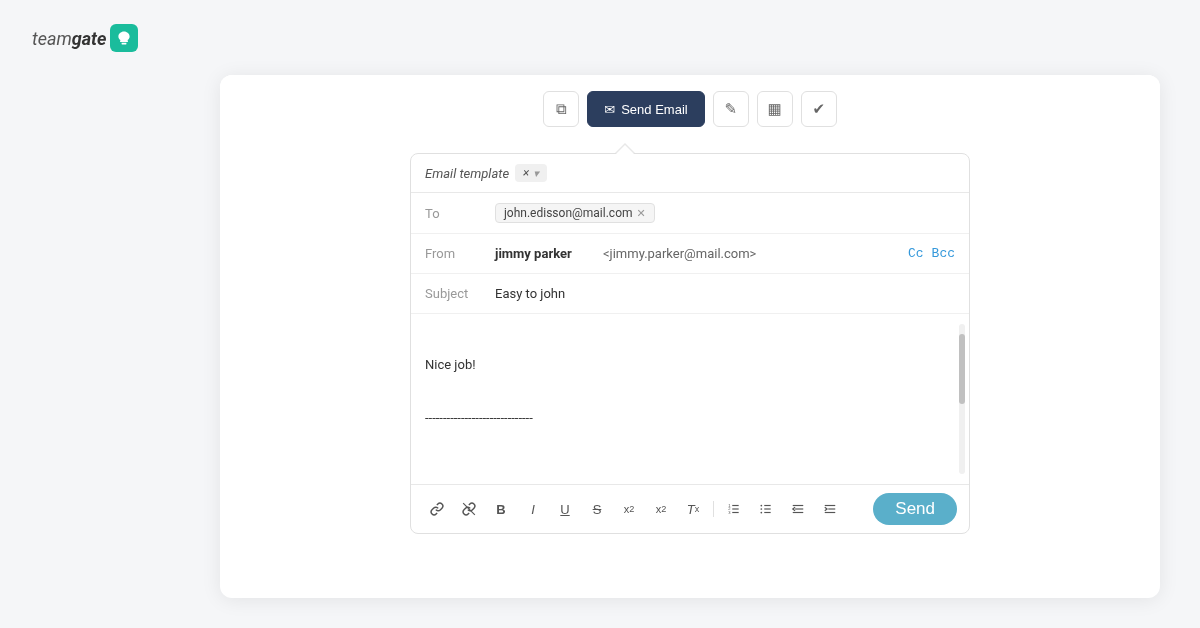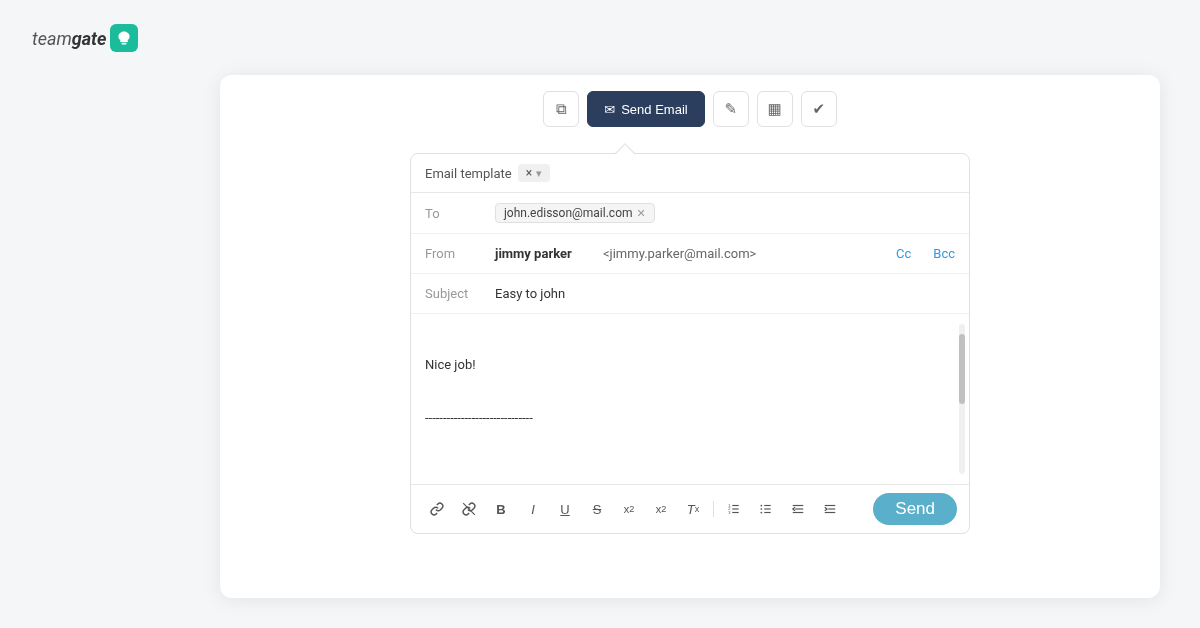--- a/index.html
+++ b/index.html
@@ -132,20 +132,21 @@
 
     
     .template-header {
       padding: 10px 14px;
       border-bottom: 1px solid #e8e8e8;
       display: flex;
       align-items: center;
       gap: 6px;
       font-size: 13px;
       color: #555;
+      font-style: italic;
     }
     .template-tag {
       background: #f0f0f0;
       border-radius: 4px;
       padding: 2px 8px;
       font-size: 12px;
       color: #555;
       display: flex;
       align-items: center;
       gap: 4px;
@@ -194,21 +195,22 @@
       font-weight: 700;
       color: #333;
     }
     .from-email {
       color: #666;
       font-weight: 400;
       margin-left: 28px;
     }
     .cc-bcc {
       display: flex;
-      gap: 22px;
+      gap: 8px;
+      font-family: Liberation Mono, monospace;
     }
     .cc-bcc a {
       color: #3498db;
       font-size: 13px;
       text-decoration: none;
       cursor: pointer;
     }
 
     
     .email-body {

